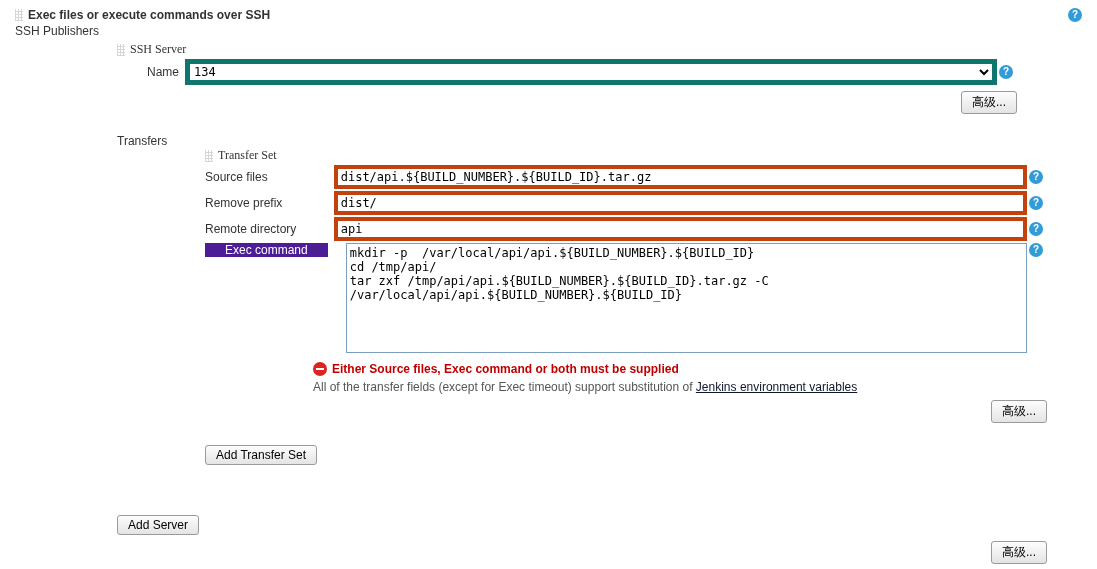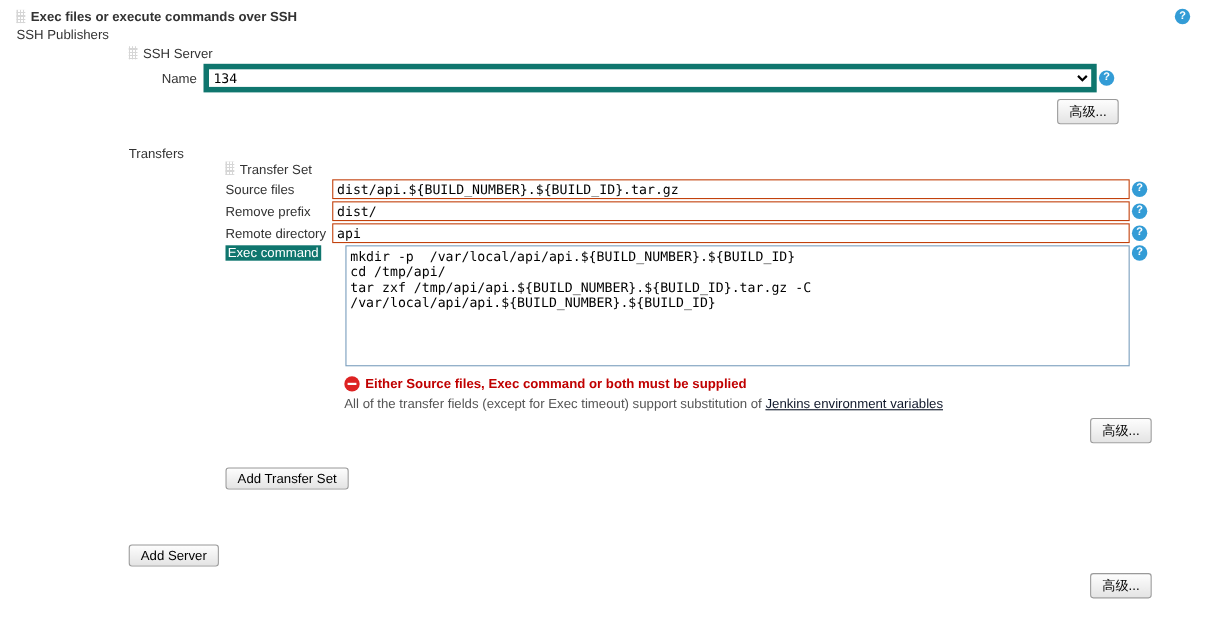--- a/index.html
+++ b/index.html
@@ -65,38 +65,38 @@
     font-family: monospace;
     font-size: 12px;
     border: 5px solid #0f766e;
     background: #fff;
   }
   input[type="text"] {
     width: 100%;
     box-sizing: border-box;
     font-family: monospace;
     font-size: 12px;
-    border: 1px solid #c2410c;
+    border: 4px solid #c2410c;
     padding: 1px 3px;
   }
   textarea {
     width: 100%;
     height: 110px;
     box-sizing: border-box;
     font-family: monospace;
     font-size: 12px;
     border: 1px solid #7a9ebd;
     padding: 2px 3px;
     resize: none;
     overflow-y: scroll;
   }
   .selected-label {
-    background: #0f766e;
+    background: #4c1d95;
     color: #fff;
-    padding: 0 2px;
+    padding: 0 20px;
   }
   .btn {
     font-family: Arial, sans-serif;
     font-size: 12px;
     padding: 2px 10px;
     border: 1px solid #9a9a9a;
     border-radius: 3px;
     background: linear-gradient(#fdfdfd, #e4e4e4);
     cursor: pointer;
   }
@@ -139,23 +139,24 @@
     text-decoration: underline;
   }
   .publishers-block { margin-left: 0px; }
   .server-block { margin-left: 102px; margin-top: 4px; }
   .transfers-label-row { margin-left: 102px; margin-top: 20px; }
   .transfer-set-block { margin-left: 190px; margin-top: 0px; }
   .add-transfer-row { margin-left: 190px; margin-top: 22px; }
   .add-server-row { margin-left: 102px; margin-top: 50px; }
   .sub-head {
     display: flex;
-    align-items: flex-start;
+    align-items: center;
     gap: 5px;
     margin-bottom: 2px;
+    font-family: Liberation Serif, serif;
   }
   .wide-area {
     width: 870px;
   }
 </style>
 </head>
 <body>
 
 <div class="section-header">
   <div class="section-title">

